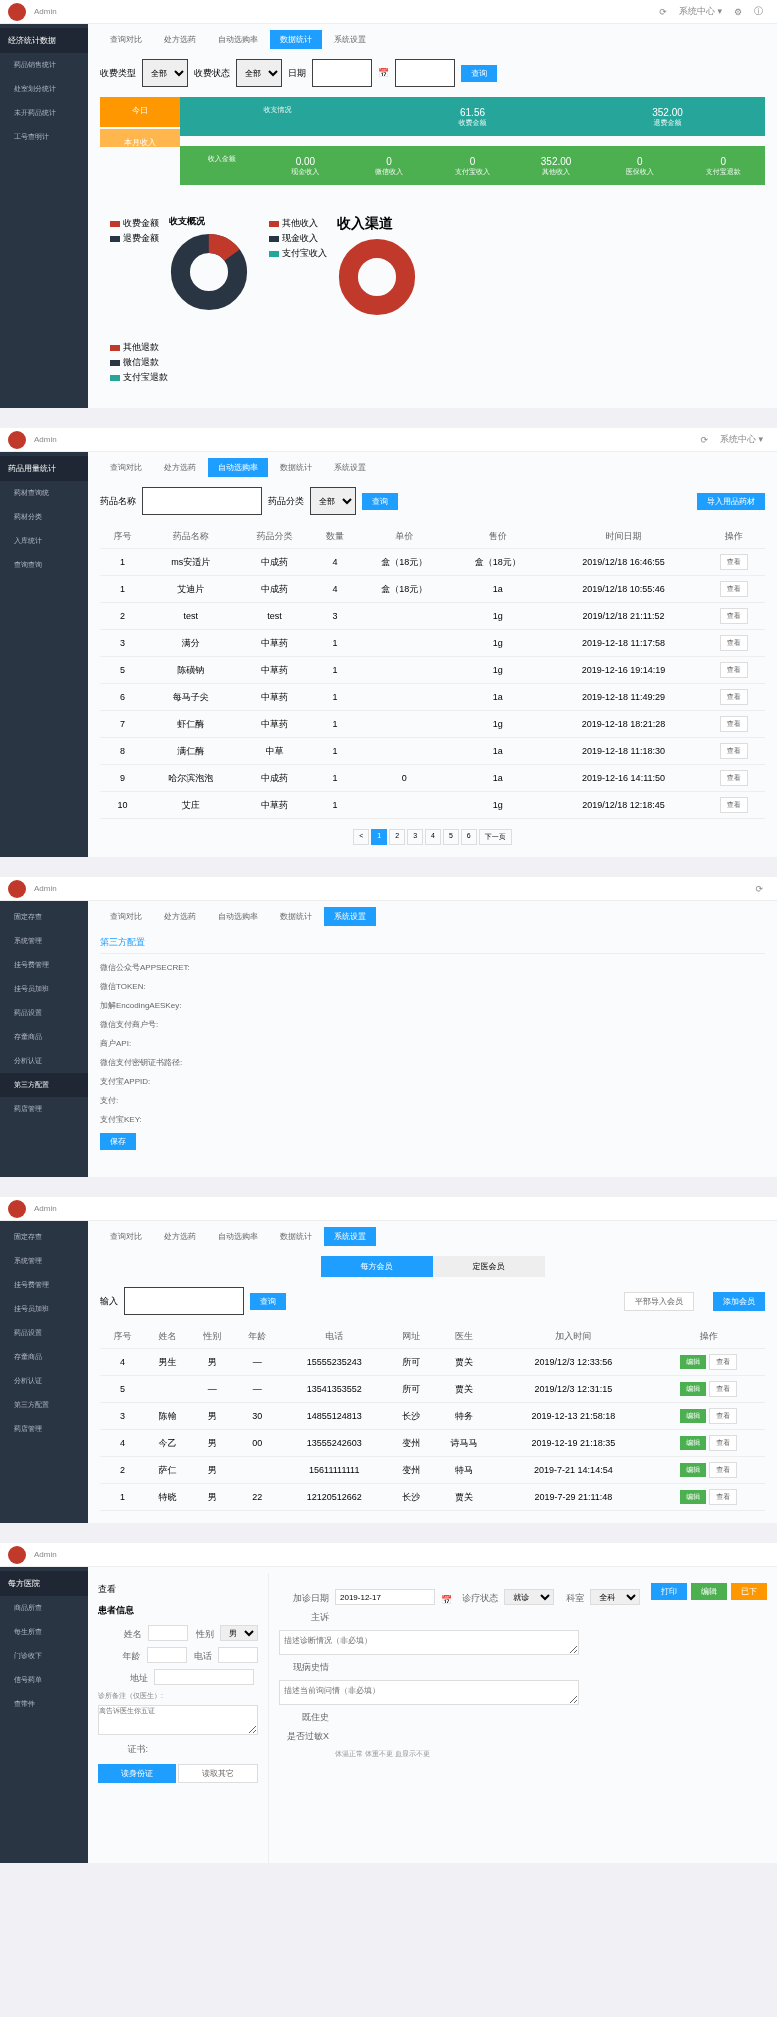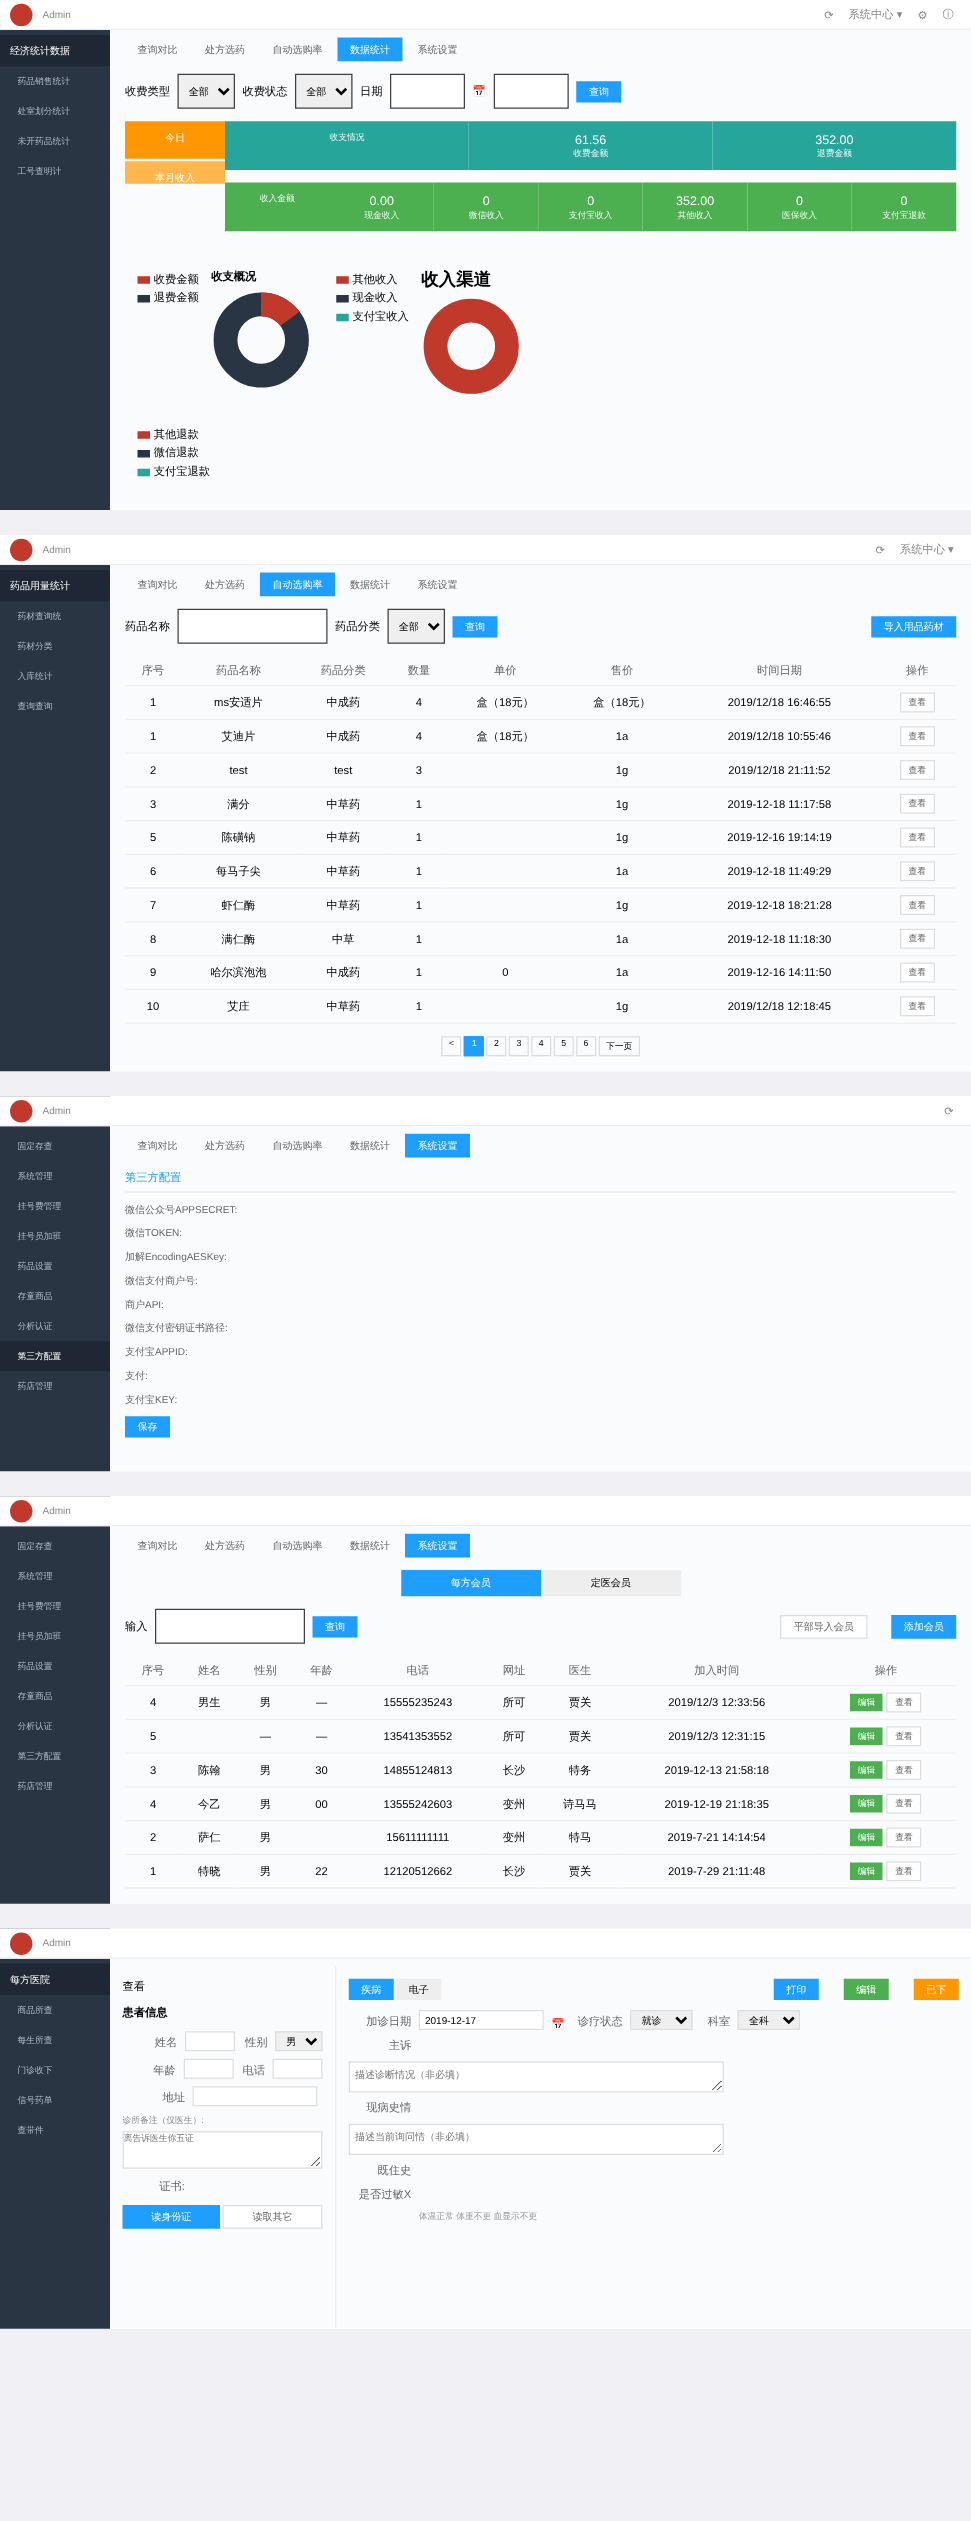--- a/index.html
+++ b/index.html
@@ -49,21 +49,21 @@
 .subtab{padding:5px 40px;font-size:8px;background:#eee;cursor:pointer}
 .subtab.active{background:#1e9fff;color:#fff}
 .formrow{display:flex;align-items:flex-end;margin:6px 0;font-size:8px}
 .formrow label{width:50px;text-align:right;margin-right:6px;color:#666}
 .formrow input,.formrow select{border:1px solid #ddd;padding:2px 4px;font-size:8px;height:16px;width:100px}
 .formrow textarea{border:1px solid #ddd;padding:4px;font-size:8px;width:300px;height:25px}
 .rightcol{flex:1;padding:10px;border-left:1px solid #eee}
 .minitabs{display:flex;gap:2px;margin-bottom:8px}
 .minitab{padding:3px 10px;font-size:8px;background:#eee;cursor:pointer}
 .minitab.active{background:#1e9fff;color:#fff}
-.toolbar-right{float:right;display:flex;gap:20px}
+.toolbar-right{float:right;display:flex;gap:4px}
 </style>
 </head>
 <body>
 
 <div class="panel" style="min-height:300px">
  <div class="topbar">
   <span class="logo"></span>
   <span class="brand">Admin</span>
   <span class="tbicon">⟳</span>
   <span class="tbicon">系统中心 ▾</span>
@@ -573,24 +573,20 @@
     <button class="btn" style="flex:1">读身份证</button>
     <button class="btn outline" style="flex:1">读取其它</button>
    </div>
   </div>
   <div class="rightcol">
    <div class="toolbar-right">
     <button class="btn">打印</button>
     <button class="btn green">编辑</button>
     <button class="btn orange">已下</button>
    </div>
-   <div class="minitabs">
-    <div class="minitab active">疾病</div>
-    <div class="minitab">电子</div>
-   </div>
    <div class="formrow">
     <label>加诊日期</label>
     <input value="2019-12-17" style="">
     <span style="margin:0 6px">📅</span>
     <label style="width:40px">诊疗状态</label>
     <select style="width:50px"><option>就诊</option></select>
     <label style="width:30px">科室</label>
     <select style="width:50px"><option>全科</option></select>
    </div>
    <div class="formrow">

